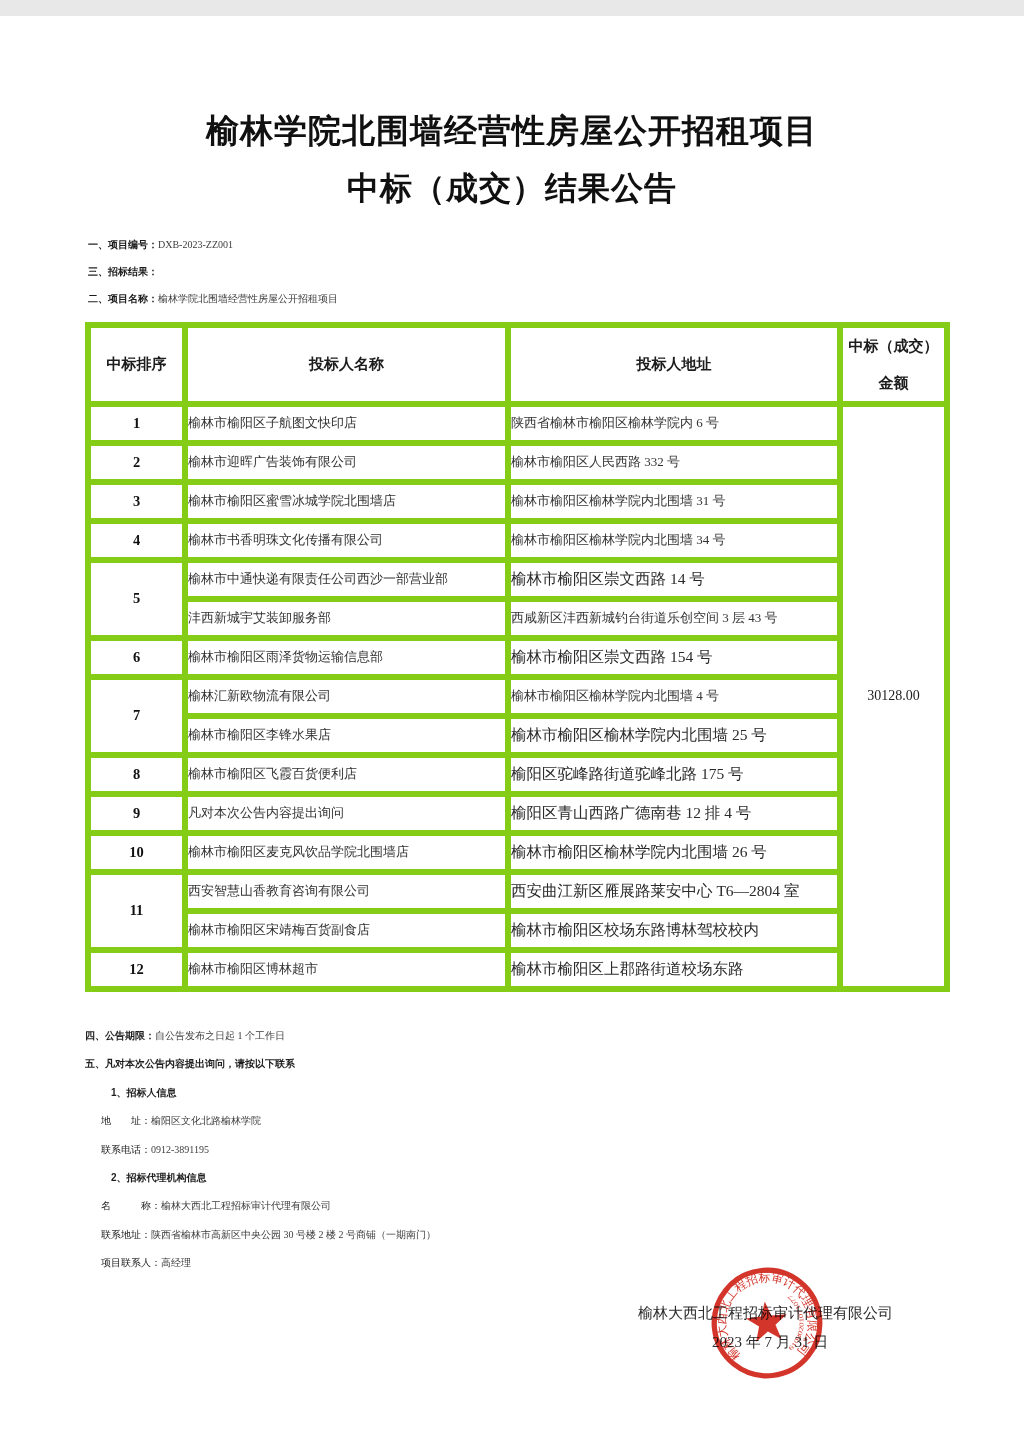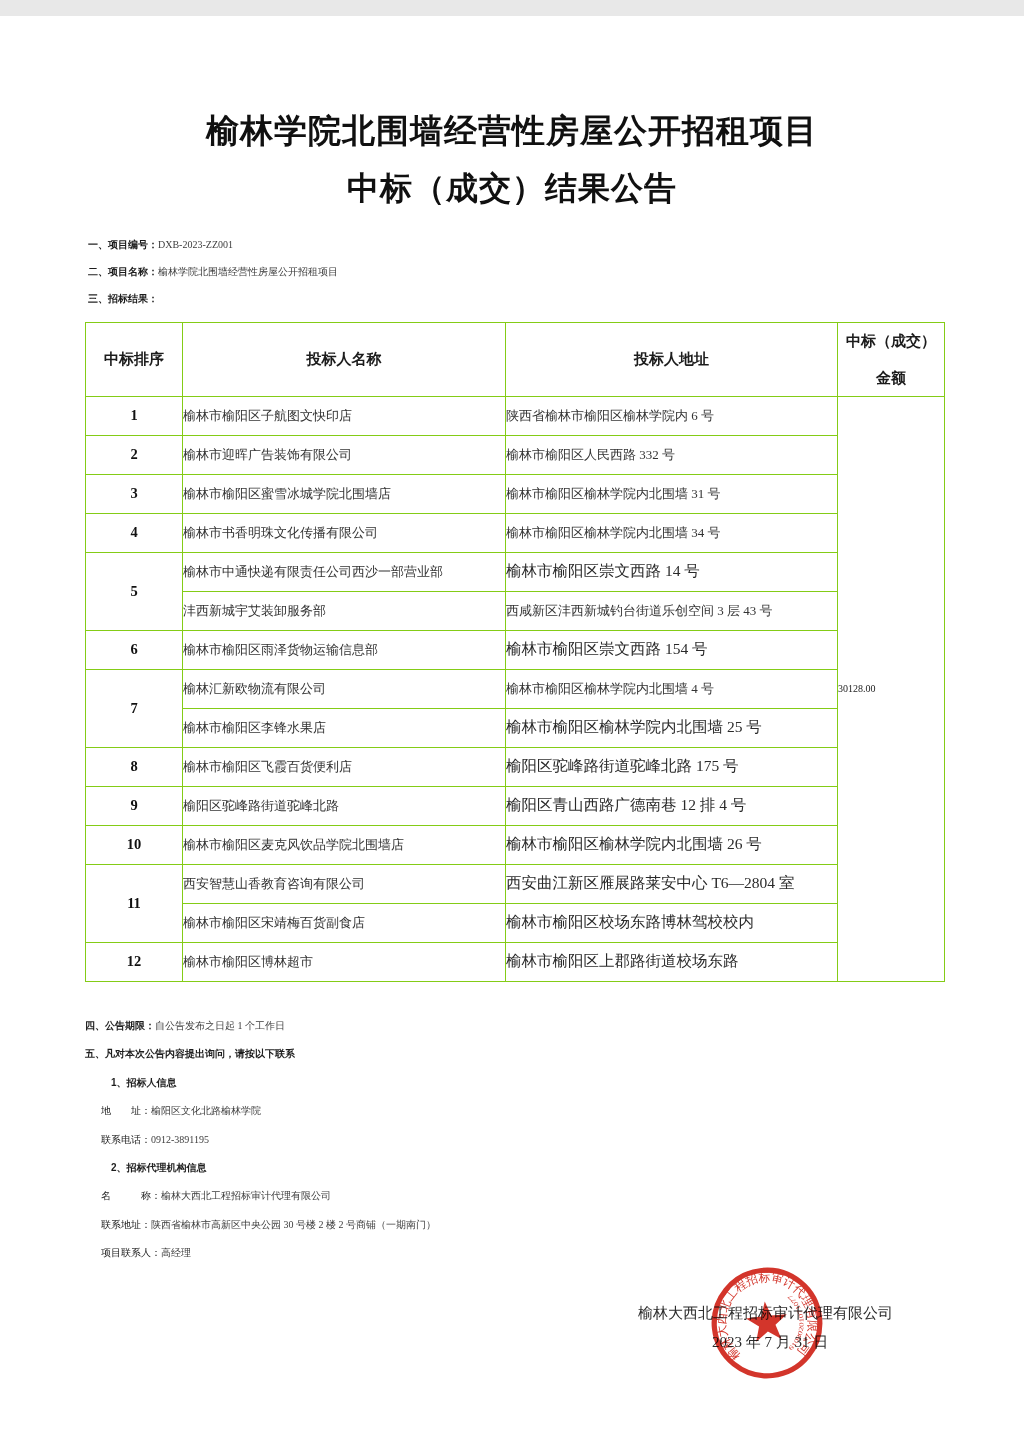--- a/index.html
+++ b/index.html
@@ -25,34 +25,34 @@
   table.results {
     margin:10px 0 0 85px;
     border-collapse:collapse;
     table-layout:fixed;
     width:859px;
   }
   table.results col.c-rank   { width:97px; }
   table.results col.c-name   { width:323px; }
   table.results col.c-addr   { width:332px; }
   table.results col.c-amount { width:107px; }
-  table.results th, table.results td { border:1px solid #84cc16; padding:0; }
+  table.results th, table.results td { border:6px solid #84cc16; padding:0; }
   table.results thead th {
     height:73px; font-size:15px; font-weight:700; color:#1c1c1c;
     text-align:center; vertical-align:middle;
     font-family:"Liberation Serif","DejaVu Serif",serif;
   }
   th.amount-head div { line-height:20px; }
   th.amount-head .l1 { margin-bottom:17px; }
   table.results tbody tr { height:39px; }
   td.rank   { text-align:center; font-weight:700; font-size:14.5px; color:#111; }
   td.name   { padding-left:13px; font-size:13px; color:#333; }
   td.addr   { padding-left:10px; font-size:13px; color:#333; }
   td.addr.big { font-size:15.5px; color:#2a2a2a; }
-  td.amount { vertical-align:middle; font-size:10px; color:#222; }
+  td.amount { text-align:center; vertical-align:middle; font-size:14px; color:#222; }
 
   .after-table { margin:30px 0 0 85px; }
   .line { font-size:10px; line-height:28.4px; white-space:pre; }
   .line .val { color:#3c3c3c; }
   .sub-head { margin-left:26px; }
   .contact-line { margin-left:16px; }
 
   .sig-company { position:absolute; left:638px; top:1288px; font-size:15px; color:#2b2b2b; white-space:pre; }
   .sig-date    { position:absolute; left:712px; top:1317px; font-size:15px; color:#2b2b2b; white-space:pre; }
 
@@ -67,22 +67,22 @@
 </head>
 <body>
 
 <div class="page">
 
   <div class="title title-1">榆林学院北围墙经营性房屋公开招租项目</div>
   <div class="title title-2">中标（成交）结果公告</div>
 
   <div class="meta">
     <div class="meta-line"><span class="hei">一、项目编号：</span><span class="val">DXB-2023-ZZ001</span></div>
+    <div class="meta-line"><span class="hei">三、招标结果：</span></div>
     <div class="meta-line"><span class="hei">二、项目名称：</span><span class="val">榆林学院北围墙经营性房屋公开招租项目</span></div>
-    <div class="meta-line"><span class="hei">三、招标结果：</span></div>
   </div>
 
   <table class="results">
     <colgroup>
         <col class="c-rank">
         <col class="c-name">
         <col class="c-addr">
         <col class="c-amount">
       </colgroup>
     <thead>
@@ -141,21 +141,21 @@
           <td class="name">榆林市榆阳区李锋水果店</td>
           <td class="addr big">榆林市榆阳区榆林学院内北围墙 25 号</td>
         </tr>
         <tr>
           <td class="rank" rowspan="1">8</td>
           <td class="name">榆林市榆阳区飞霞百货便利店</td>
           <td class="addr big">榆阳区驼峰路街道驼峰北路 175 号</td>
         </tr>
         <tr>
           <td class="rank" rowspan="1">9</td>
-          <td class="name">榆阳区驼峰路街道驼峰北路</td>
+          <td class="name">凡对本次公告内容提出询问</td>
           <td class="addr big">榆阳区青山西路广德南巷 12 排 4 号</td>
         </tr>
         <tr>
           <td class="rank" rowspan="1">10</td>
           <td class="name">榆林市榆阳区麦克风饮品学院北围墙店</td>
           <td class="addr big">榆林市榆阳区榆林学院内北围墙 26 号</td>
         </tr>
         <tr>
           <td class="rank" rowspan="2">11</td>
           <td class="name">西安智慧山香教育咨询有限公司</td>

